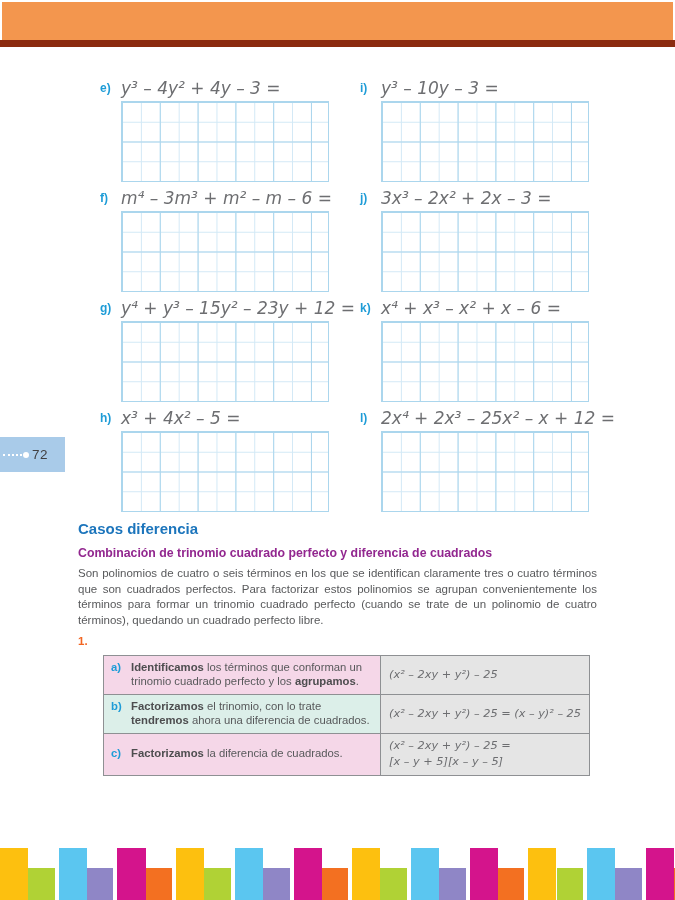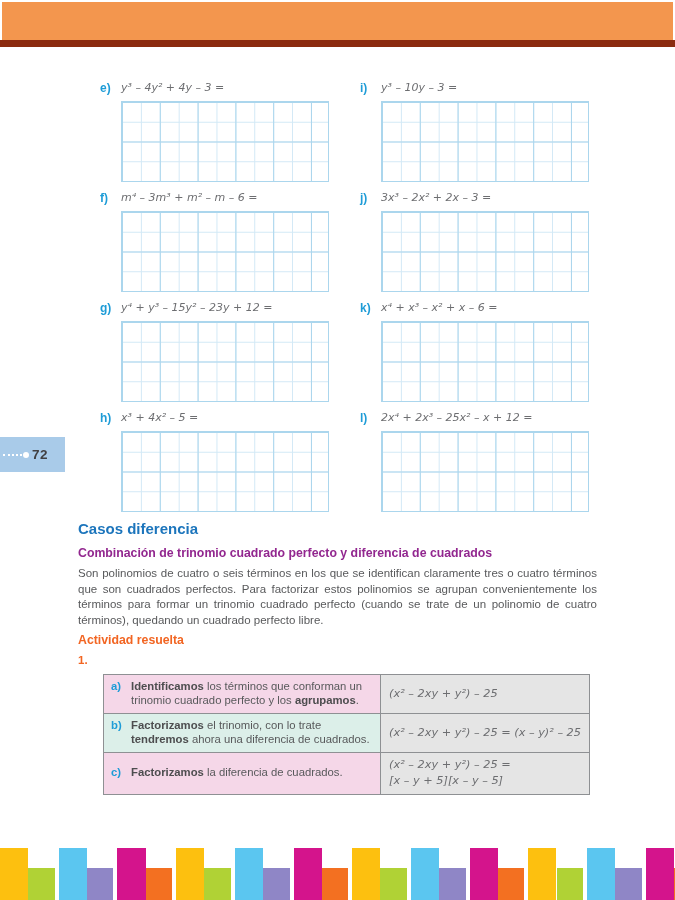--- a/index.html
+++ b/index.html
@@ -20,21 +20,21 @@
   
   .exercises { padding: 33px 0 0 100px; }
   .ex-row { display: flex; gap: 31px; margin-bottom: 8px; }
   .ex { display: flex; width: 229px; }
   .ex-label {
     width: 21px; flex: 0 0 21px;
     font-size: 12px; font-weight: bold;
     color: var(--item-label-blue, #1E9CD7);
     line-height: 16px;
   }
-  .ex-expr { font-size: 11px; line-height: 16px; height: 16px; margin-bottom: 5px; white-space: nowrap; }
+  .ex-expr { font-size: 17px; line-height: 16px; height: 16px; margin-bottom: 5px; white-space: nowrap; }
   .math {
     font-style: italic;
     color: var(--math-text, #6D6E71);
     font-family: "DejaVu Sans", sans-serif;
   }
   .grid {
     width: 208px; height: 81px;
     border: 1px solid var(--grid-line-major, #ABD6ED);
     background-color: #fff;
     background-image:
@@ -47,21 +47,21 @@
 
   
   .page-tab {
     position: absolute; left: 0; top: 437px;
     width: 65px; height: 35px;
     background: var(--tab-bg, #A9CBE9);
     display: flex; align-items: center;
   }
   .tab-dots { width: 19px; margin-left: 3px; border-top: 2px dotted #fff; }
   .tab-dot { width: 6px; height: 6px; border-radius: 50%; background: #fff; margin: 0 3px 0 1px; flex: 0 0 6px; }
-  .page-num { font-size: 13.5px; font-weight: bold; color: var(--tab-text, #414042); letter-spacing: .5px; text-align: center; }
+  .page-num { font-size: 13.5px; font-weight: normal; color: var(--tab-text, #414042); letter-spacing: .5px; text-align: center; }
 
   
   .theory { margin: 8px 0 0 78px; width: 519px; }
   .sec-title { font-size: 15px; font-weight: bold; color: var(--accent-blue, #1C75BC); margin-bottom: 9px; }
   .sec-subtitle { font-size: 12.3px; font-weight: bold; color: var(--subtitle-purple, #92278F); margin-bottom: 6px; }
   .theory p { font-size: 11.5px; line-height: 15.6px; text-align: justify; margin-bottom: 5px; }
   .activity-title { font-size: 12.3px; font-weight: bold; color: var(--activity-orange, #F26522); margin: 5px 0 5px; }
   .activity-line { display: flex; font-size: 11.5px; line-height: 16px; margin-bottom: 6px; }
   .activity-num { width: 25px; flex: 0 0 25px; font-weight: bold; color: var(--activity-orange, #F26522); }
   .activity-lead { font-weight: bold; color: var(--body-text, #58595B); }
@@ -162,21 +162,20 @@
   <span class="tab-dots"></span>
   <span class="tab-dot"></span>
   <span class="page-num">72</span>
 </div>
 
 <section class="theory">
   <h2 class="sec-title">Casos diferencia</h2>
   <h3 class="sec-subtitle">Combinación de trinomio cuadrado perfecto y diferencia de cuadrados</h3>
   <p>Son polinomios de cuatro o seis términos en los que se identifican claramente tres o cuatro términos que son cuadrados perfectos. Para factorizar estos polinomios se agrupan convenientemente los términos para formar un trinomio cuadrado perfecto (cuando se trate de un polinomio de cuatro términos), quedando un cuadrado perfecto libre.</p>
 
-  <h4 class="activity-title">Actividad resuelta</h4>
   <div class="activity-line">
     <span class="activity-num">1.</span>
   </div>
 
   <table class="steps">
     <tbody>
       <tr class="row-pink">
         <td class="step-left">
           <div class="step-left-inner">
             <span class="step-label">a)</span>

